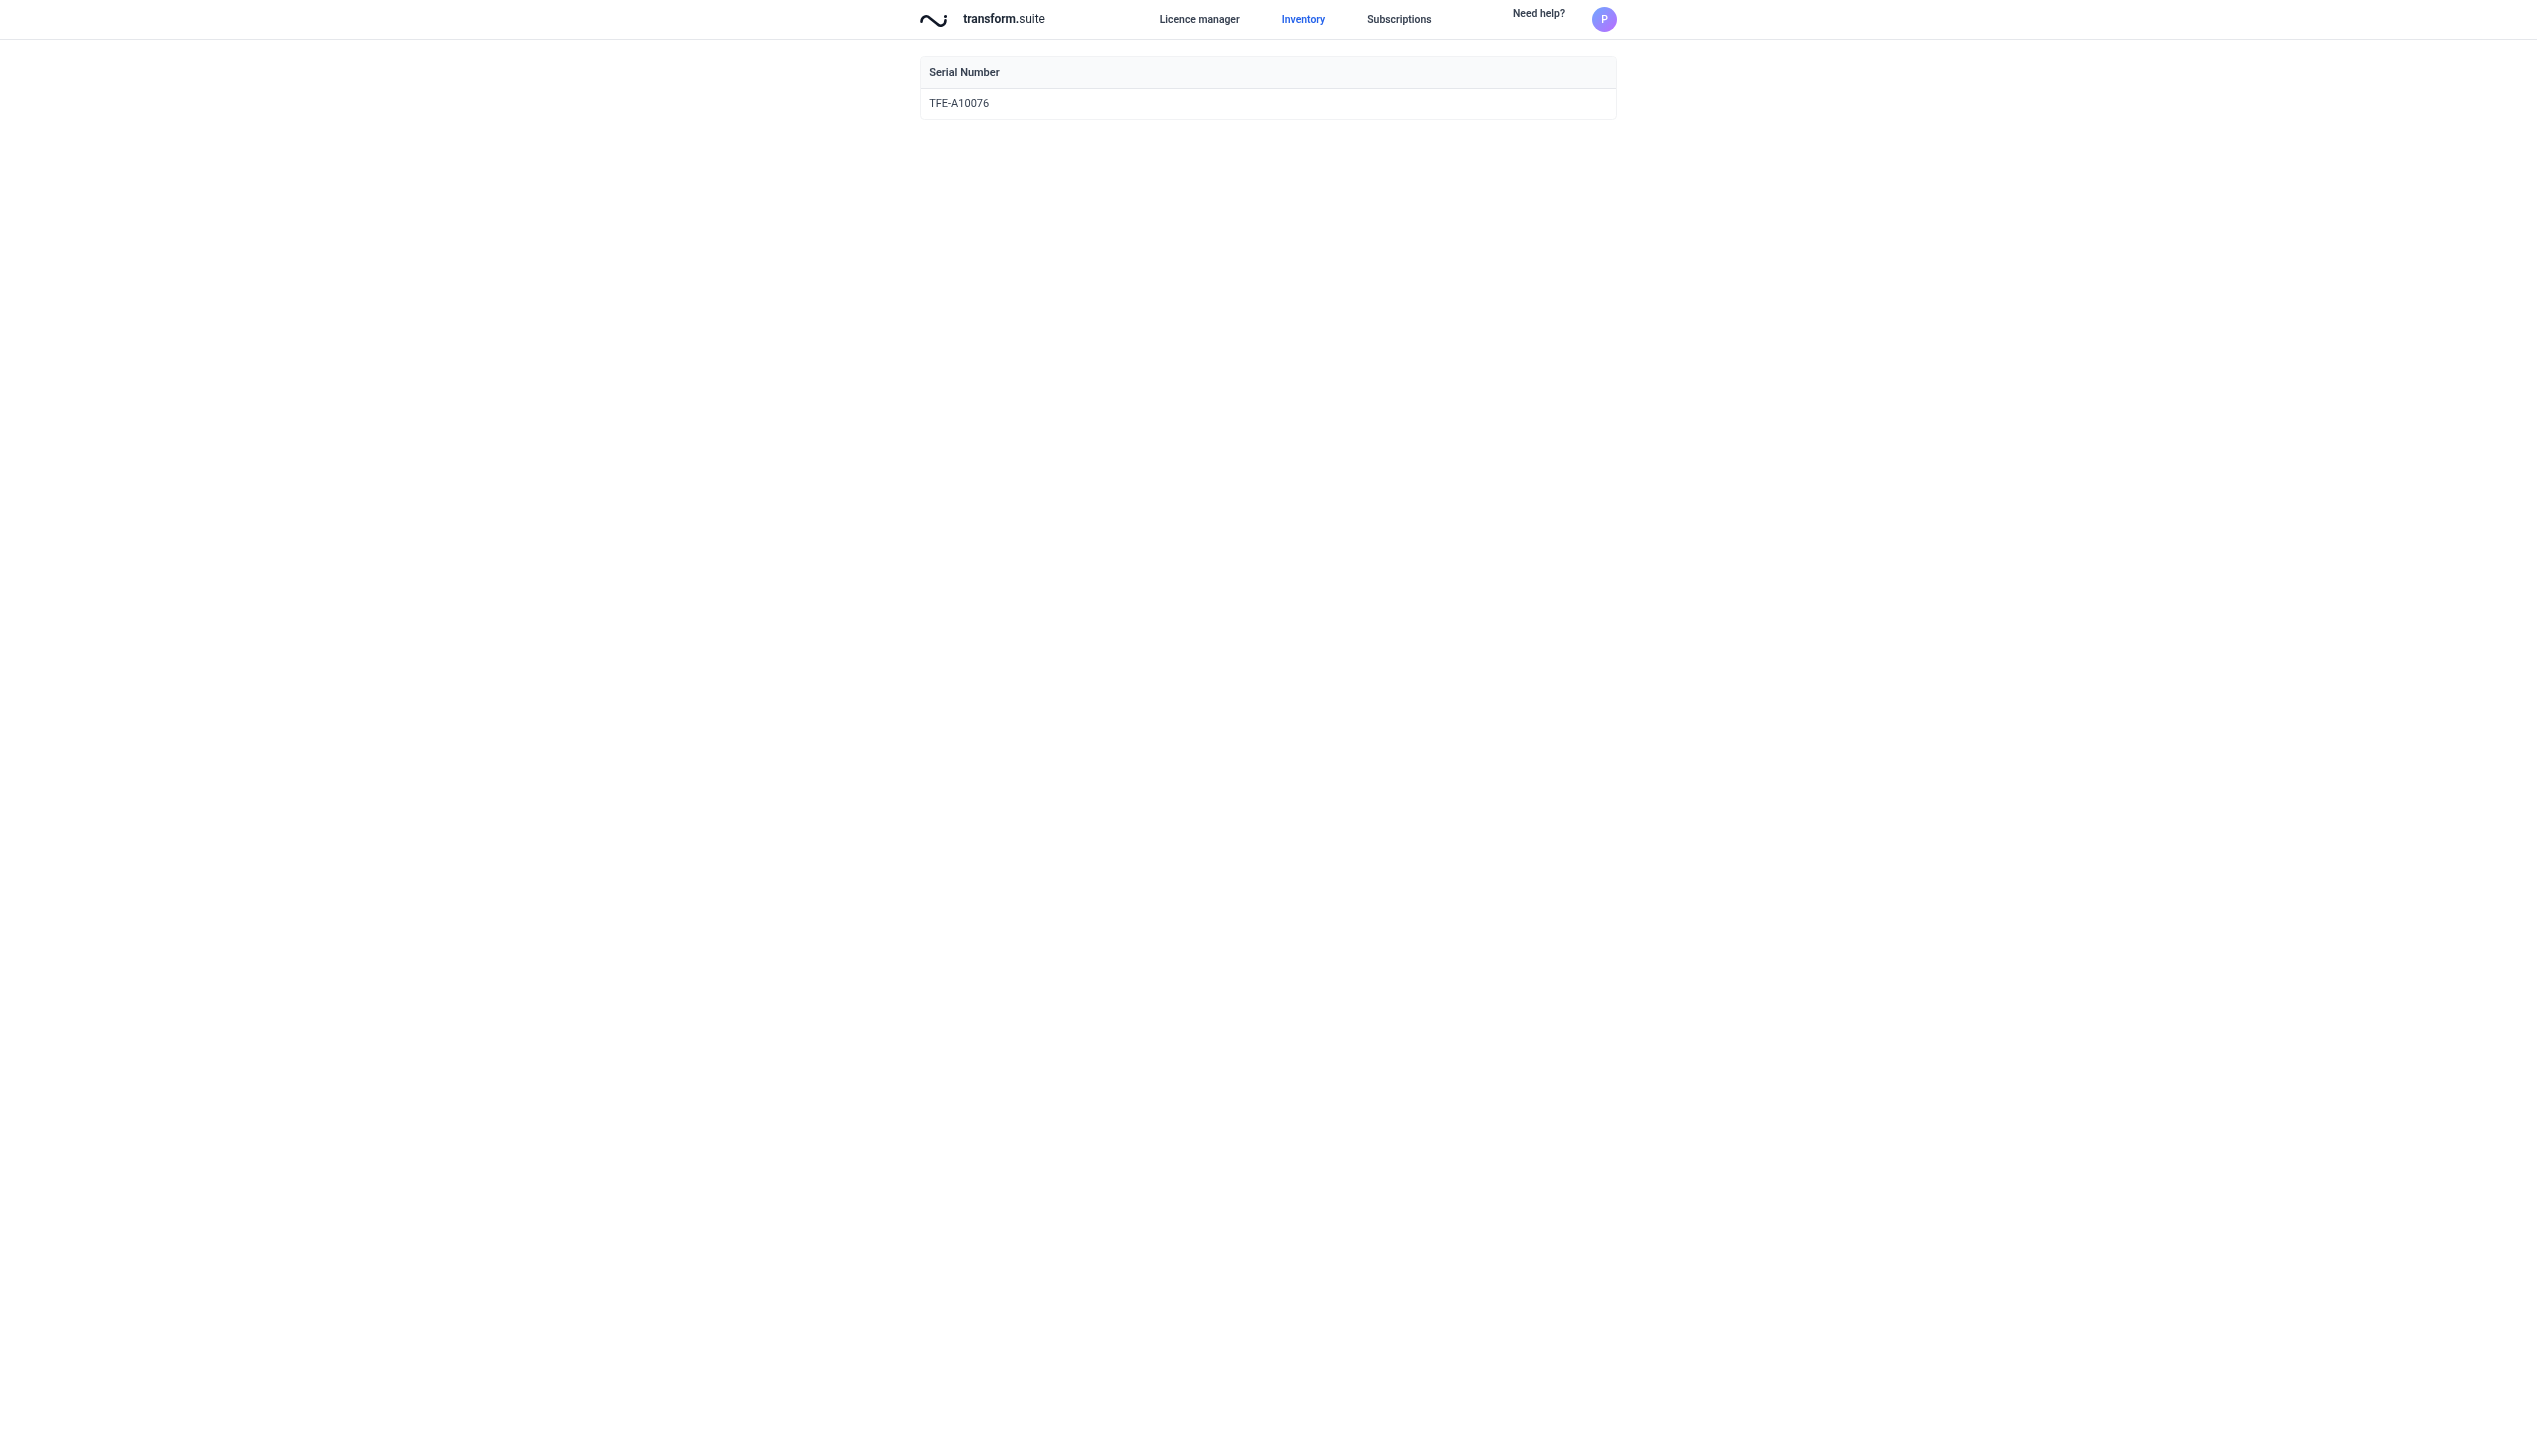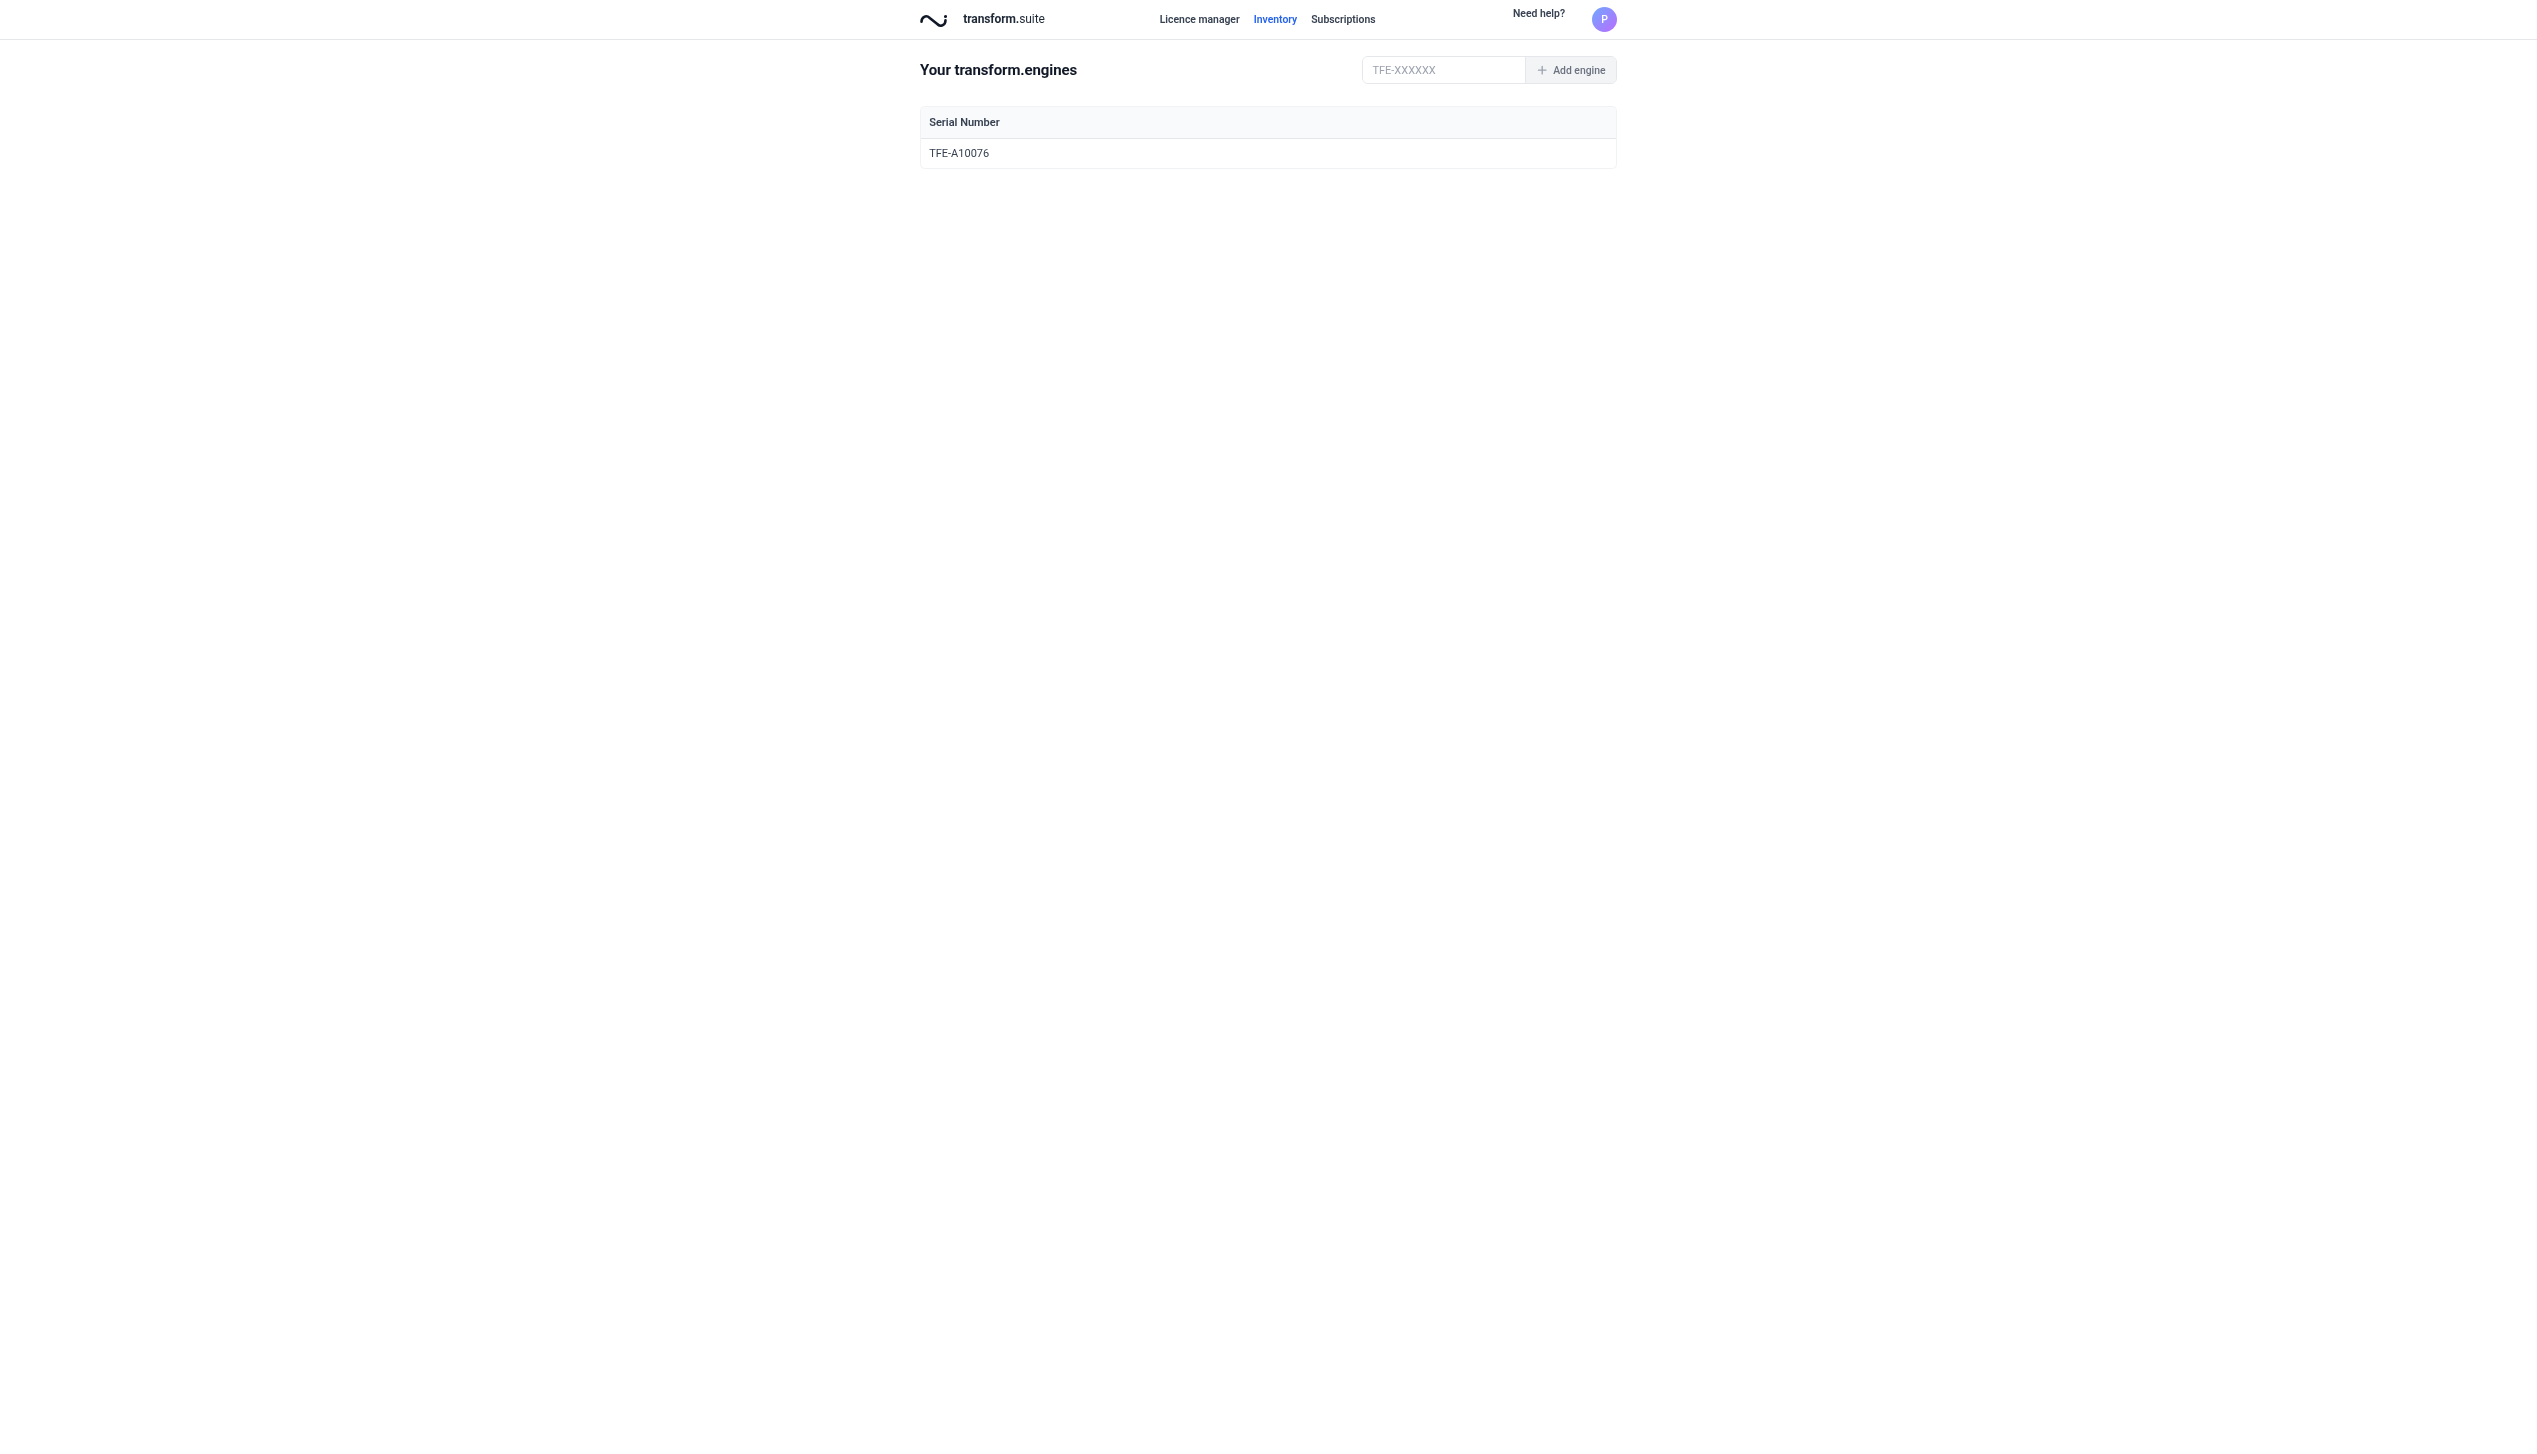--- a/index.html
+++ b/index.html
@@ -49,21 +49,21 @@
       color: #1f2937;
       letter-spacing: -0.1px;
     }
     .brand-name .light {
       font-weight: 400;
       color: #1f2937;
     }
     .nav {
       display: flex;
       align-items: center;
-      gap: 14px;
+      gap: 42px;
       margin-left: 115px;
     }
     .nav-item {
       font-size: 10.4px;
       font-weight: 600;
       color: #374151;
       cursor: pointer;
     }
     .nav-item.active {
       color: #2563eb;
@@ -195,35 +195,20 @@
       <span class="help-link">Need help?</span>
       <div class="avatar">
         <span>P</span>
       </div>
     </div>
   </div>
 </div>
 
 <div class="page">
   <div class="content">
-    <div class="title-row">
-      <h1 class="page-title">Your transform.engines</h1>
-
-      <div class="add-engine-group">
-        <input type="text" class="serial-input" placeholder="TFE-XXXXXX" value="" style="">
-        <button class="add-engine-btn">
-          <span>
-            <svg width="10.4" height="10.4" viewBox="0 0 14 14">
-              <path d="M7 2 L7 12 M2 7 L12 7" stroke="#9ca3af" stroke-width="1.8" stroke-linecap="round"></path>
-            </svg>
-          </span>
-          <span>Add engine</span>
-        </button>
-      </div>
-    </div>
 
     <div class="engines-table">
       <div class="table-header">Serial Number</div>
       <div class="table-row">
         <span>TFE-A10076</span>
       </div>
     </div>
   </div>
 </div>
 

